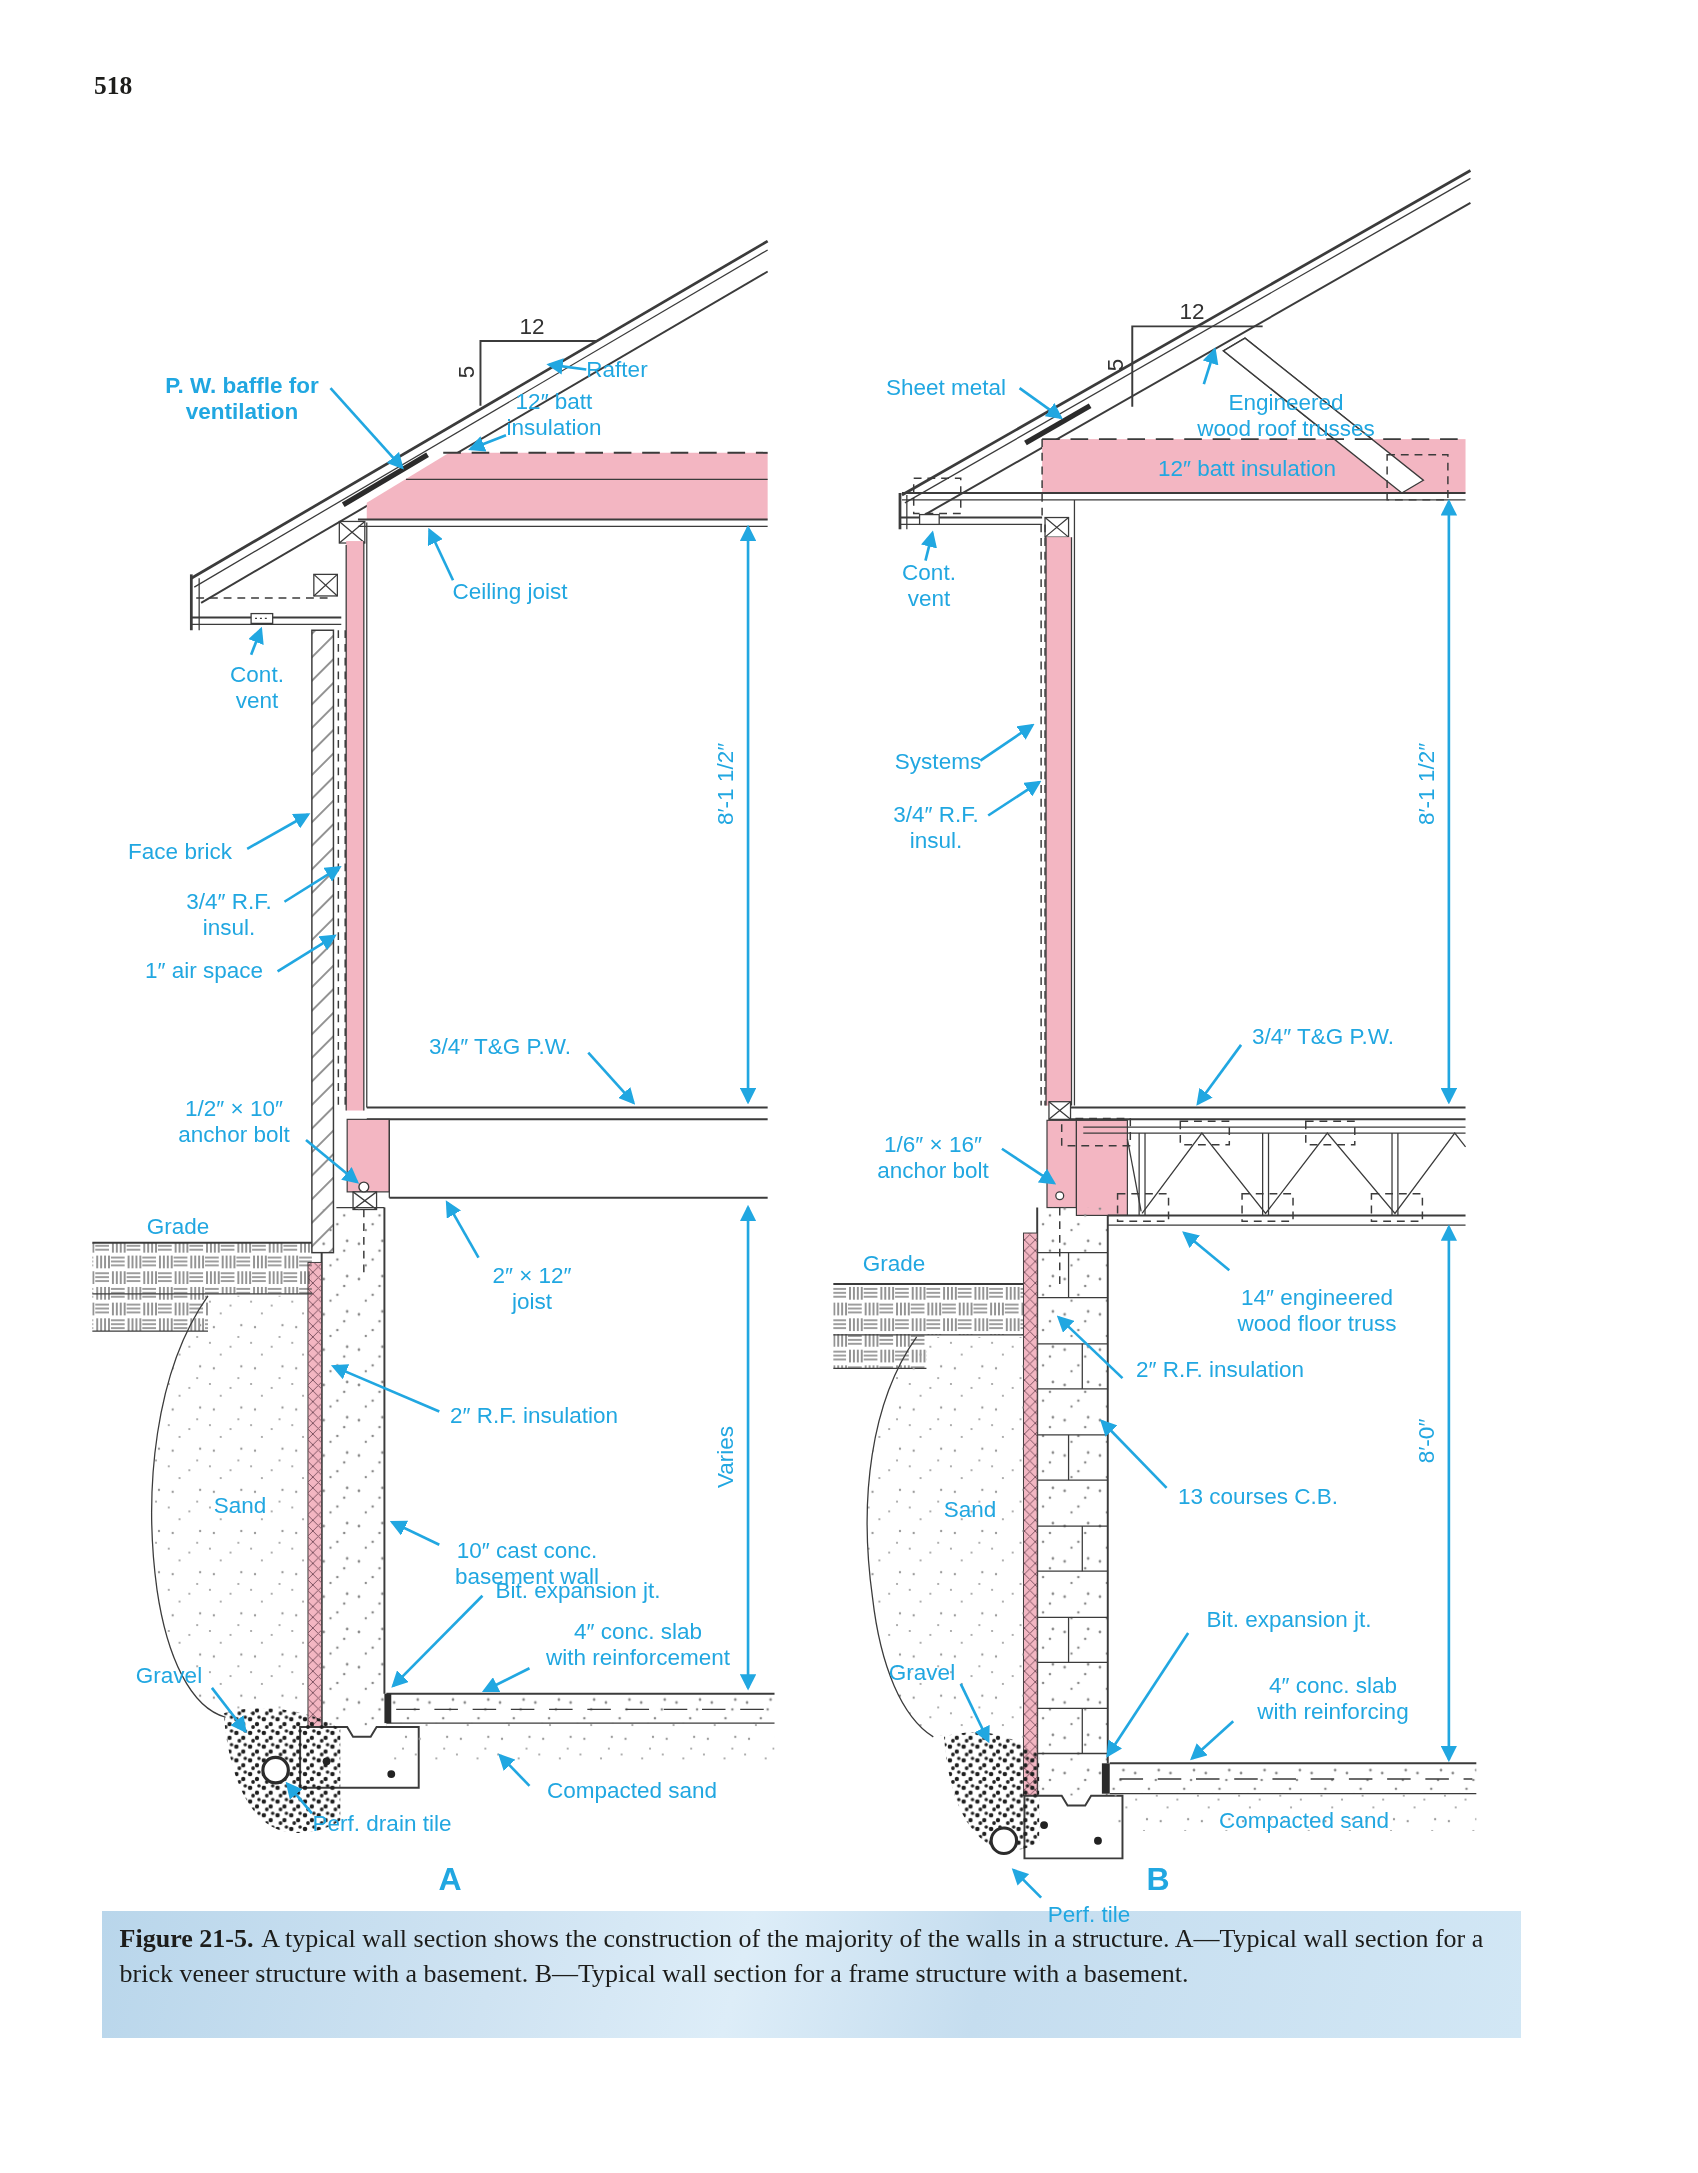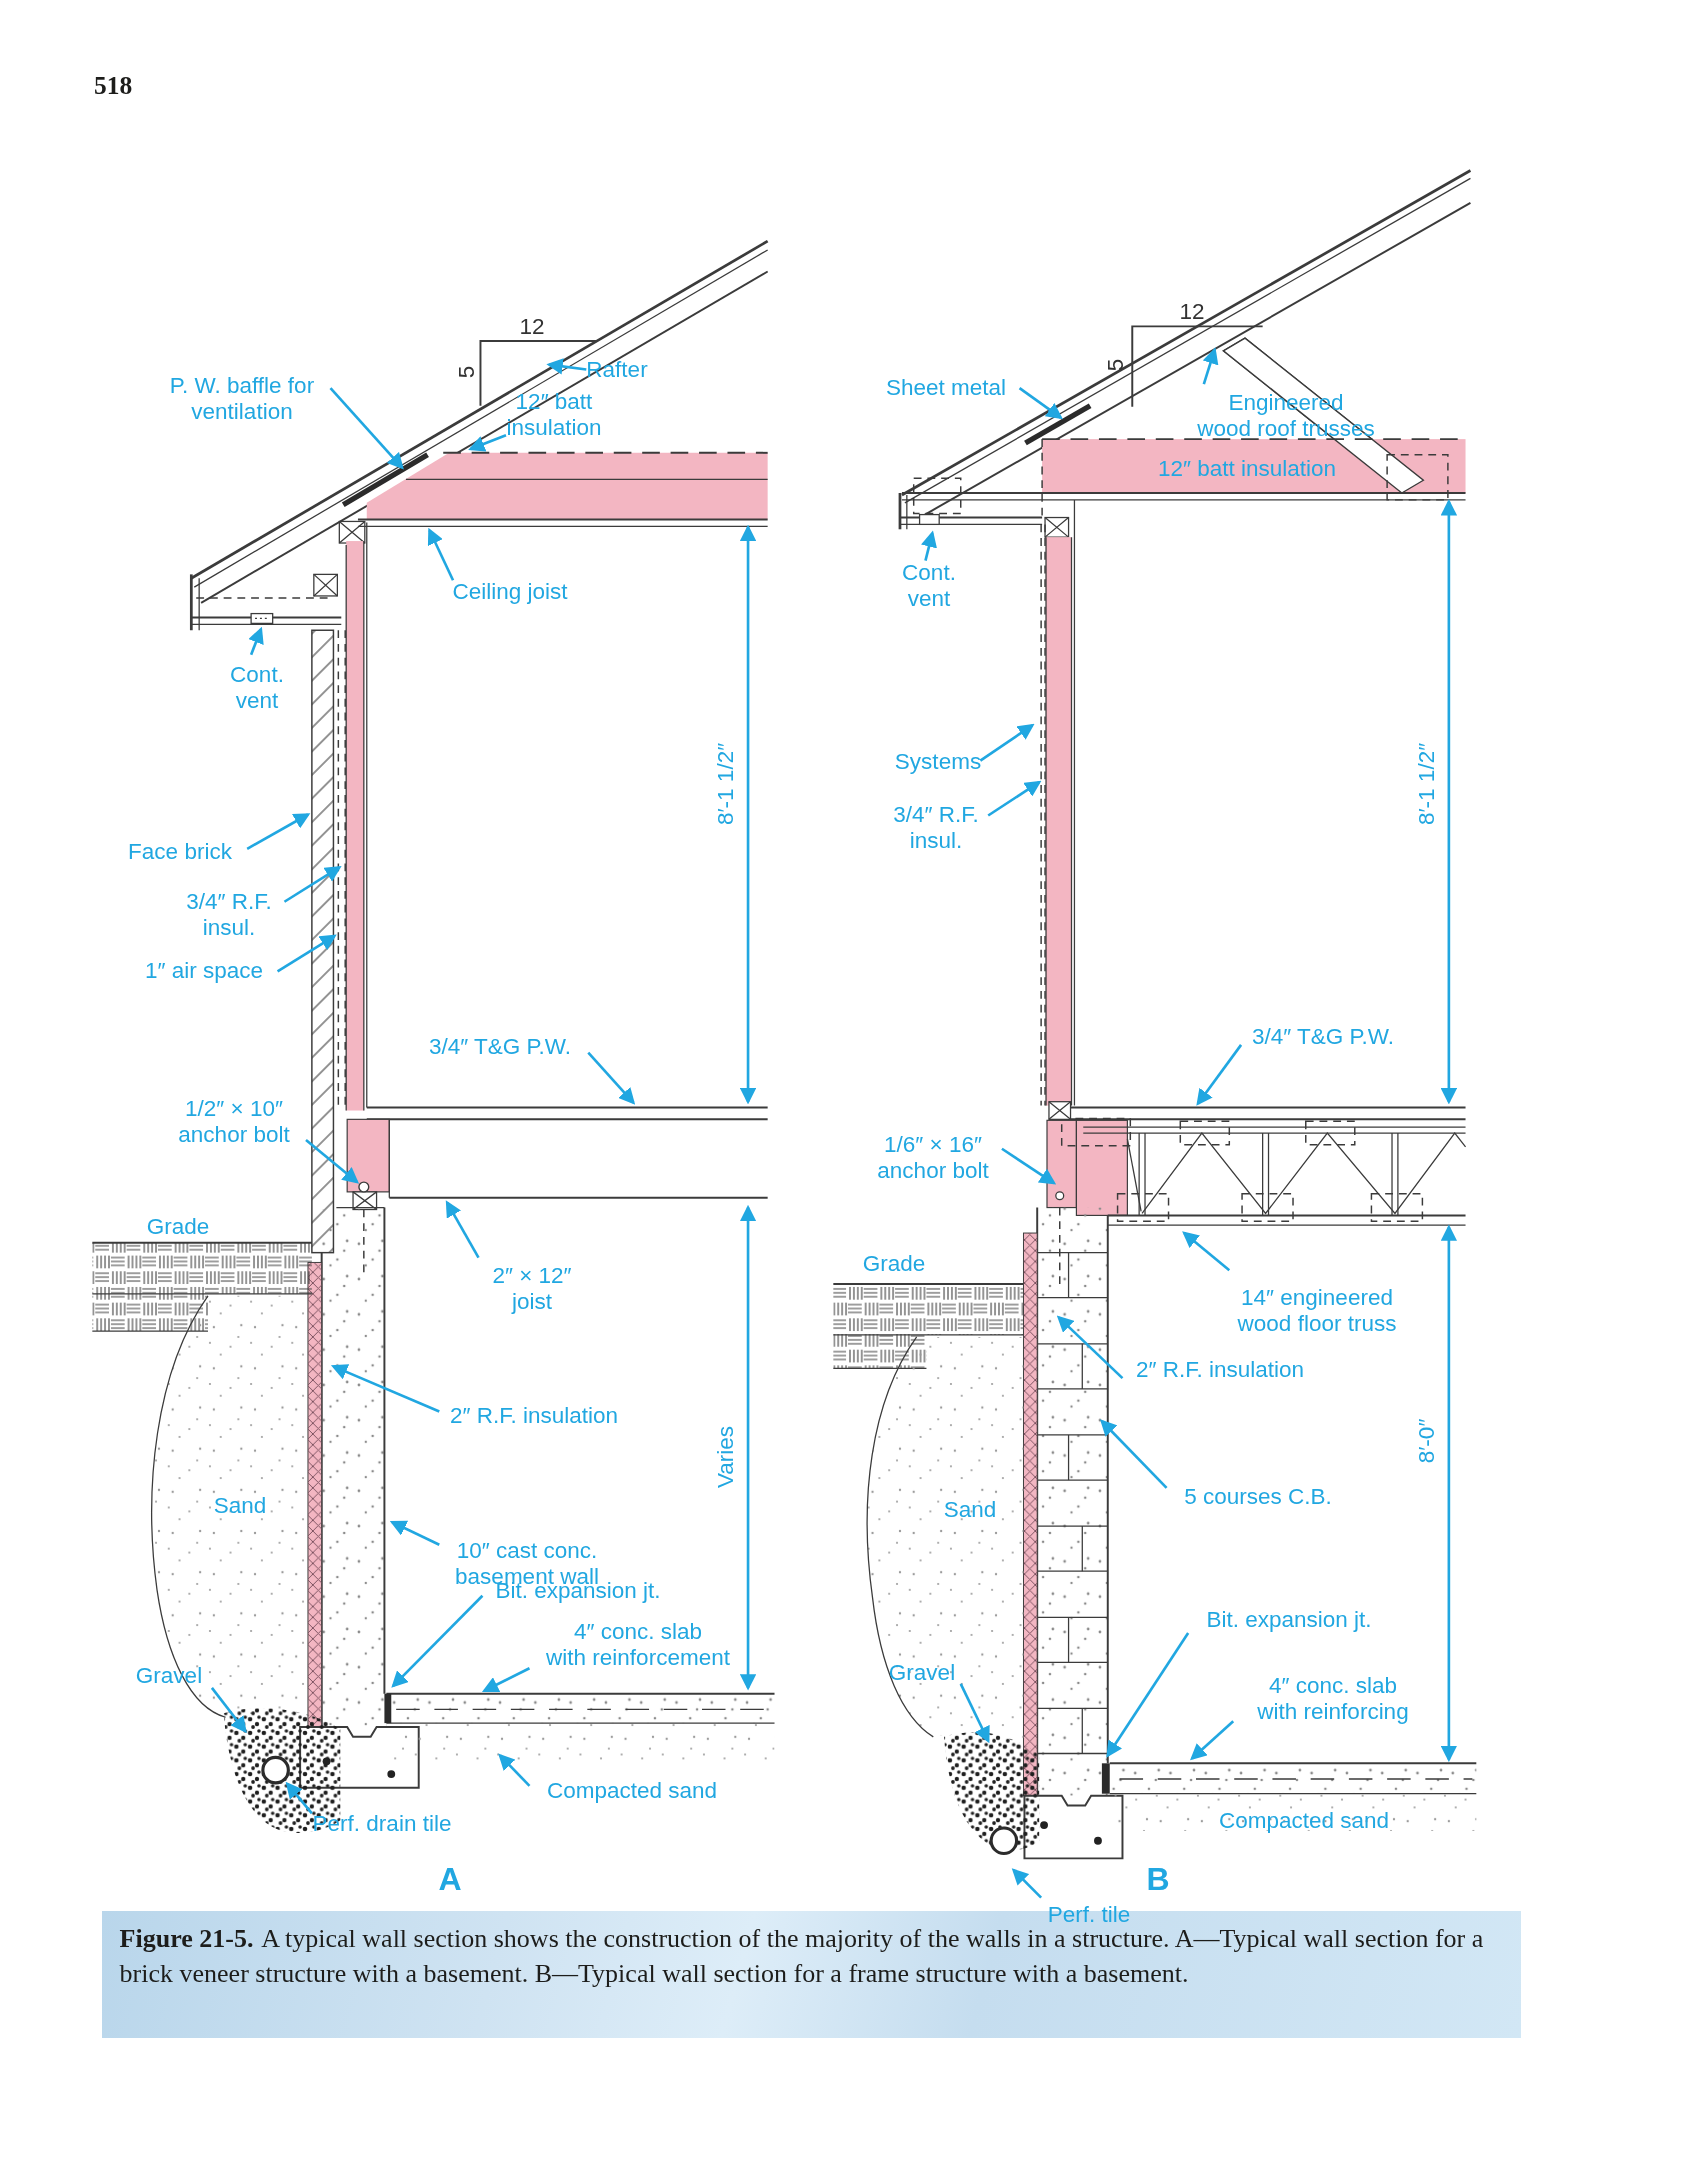--- a/index.html
+++ b/index.html
@@ -327,21 +327,21 @@
         <path d="M1145,1406L1080,1344" marker-end="url(#ar)"></path>
         <path d="M1190,1518L1124,1450" marker-end="url(#ar)"></path>
         <path d="M1212,1666L1130,1791" marker-end="url(#ar)"></path>
         <path d="M1258,1756L1216,1794" marker-end="url(#ar)"></path>
         <path d="M980,1718L1008,1776" marker-end="url(#ar)"></path>
         <path d="M1062,1936L1034,1908" marker-end="url(#ar)"></path>
       </g>
     </g>
   </svg>
 
-  <div class="lbl" style="left:242px;top:399px;">P. W. baffle for
+  <div class="lbl" style="left:242px;top:399px;font-weight:bold;">P. W. baffle for
 ventilation</div>
   <div class="lbl nw" style="left:617px;top:370px;">Rafter</div>
   <div class="lbl" style="left:542px;top:415px;margin-left:12px;">12″ batt
 insulation</div>
   <div class="lbl nw" style="left:510px;top:592px;">Ceiling joist</div>
   <div class="lbl" style="left:257px;top:688px;">Cont.
 vent</div>
   <div class="lbl nw" style="left:180px;top:852px;">Face brick</div>
   <div class="lbl" style="left:229px;top:915px;">3/4″ R.F.
 insul.</div>
@@ -378,21 +378,21 @@
   <div class="lbl" style="left:936px;top:828px;">3/4″ R.F.
 insul.</div>
   <div class="lbl nw" style="left:1323px;top:1037px;">3/4″ T&amp;G P.W.</div>
   <div class="lbl" style="left:933px;top:1158px;">1/6″ × 16″
 anchor bolt</div>
   <div class="lbl nw" style="left:894px;top:1264px;">Grade</div>
   <div class="lbl" style="left:1317px;top:1311px;">14″ engineered
 wood floor truss</div>
   <div class="lbl nw" style="left:1220px;top:1370px;">2″ R.F. insulation</div>
   <div class="lbl nw" style="left:970px;top:1510px;">Sand</div>
-  <div class="lbl nw" style="left:1258px;top:1497px;">5 courses C.B.</div>
+  <div class="lbl nw" style="left:1258px;top:1497px;">13 courses C.B.</div>
   <div class="lbl nw" style="left:1289px;top:1620px;">Bit. expansion jt.</div>
   <div class="lbl" style="left:1333px;top:1699px;">4″ conc. slab
 with reinforcing</div>
   <div class="lbl nw" style="left:922px;top:1673px;">Gravel</div>
   <div class="lbl nw" style="left:1304px;top:1821px;">Compacted sand</div>
   <div class="lbl nw" style="left:1089px;top:1915px;">Perf. tile</div>
   <div class="lbl letter" style="left:1158px;top:1880px;">B</div>
   <div class="lbl rot" style="left:1427px;top:784px;">8′-1 1/2″</div>
   <div class="lbl rot" style="left:1427px;top:1441px;">8′-0″</div>
   <div class="lbl blk nw" style="left:1192px;top:312px;">12</div>

